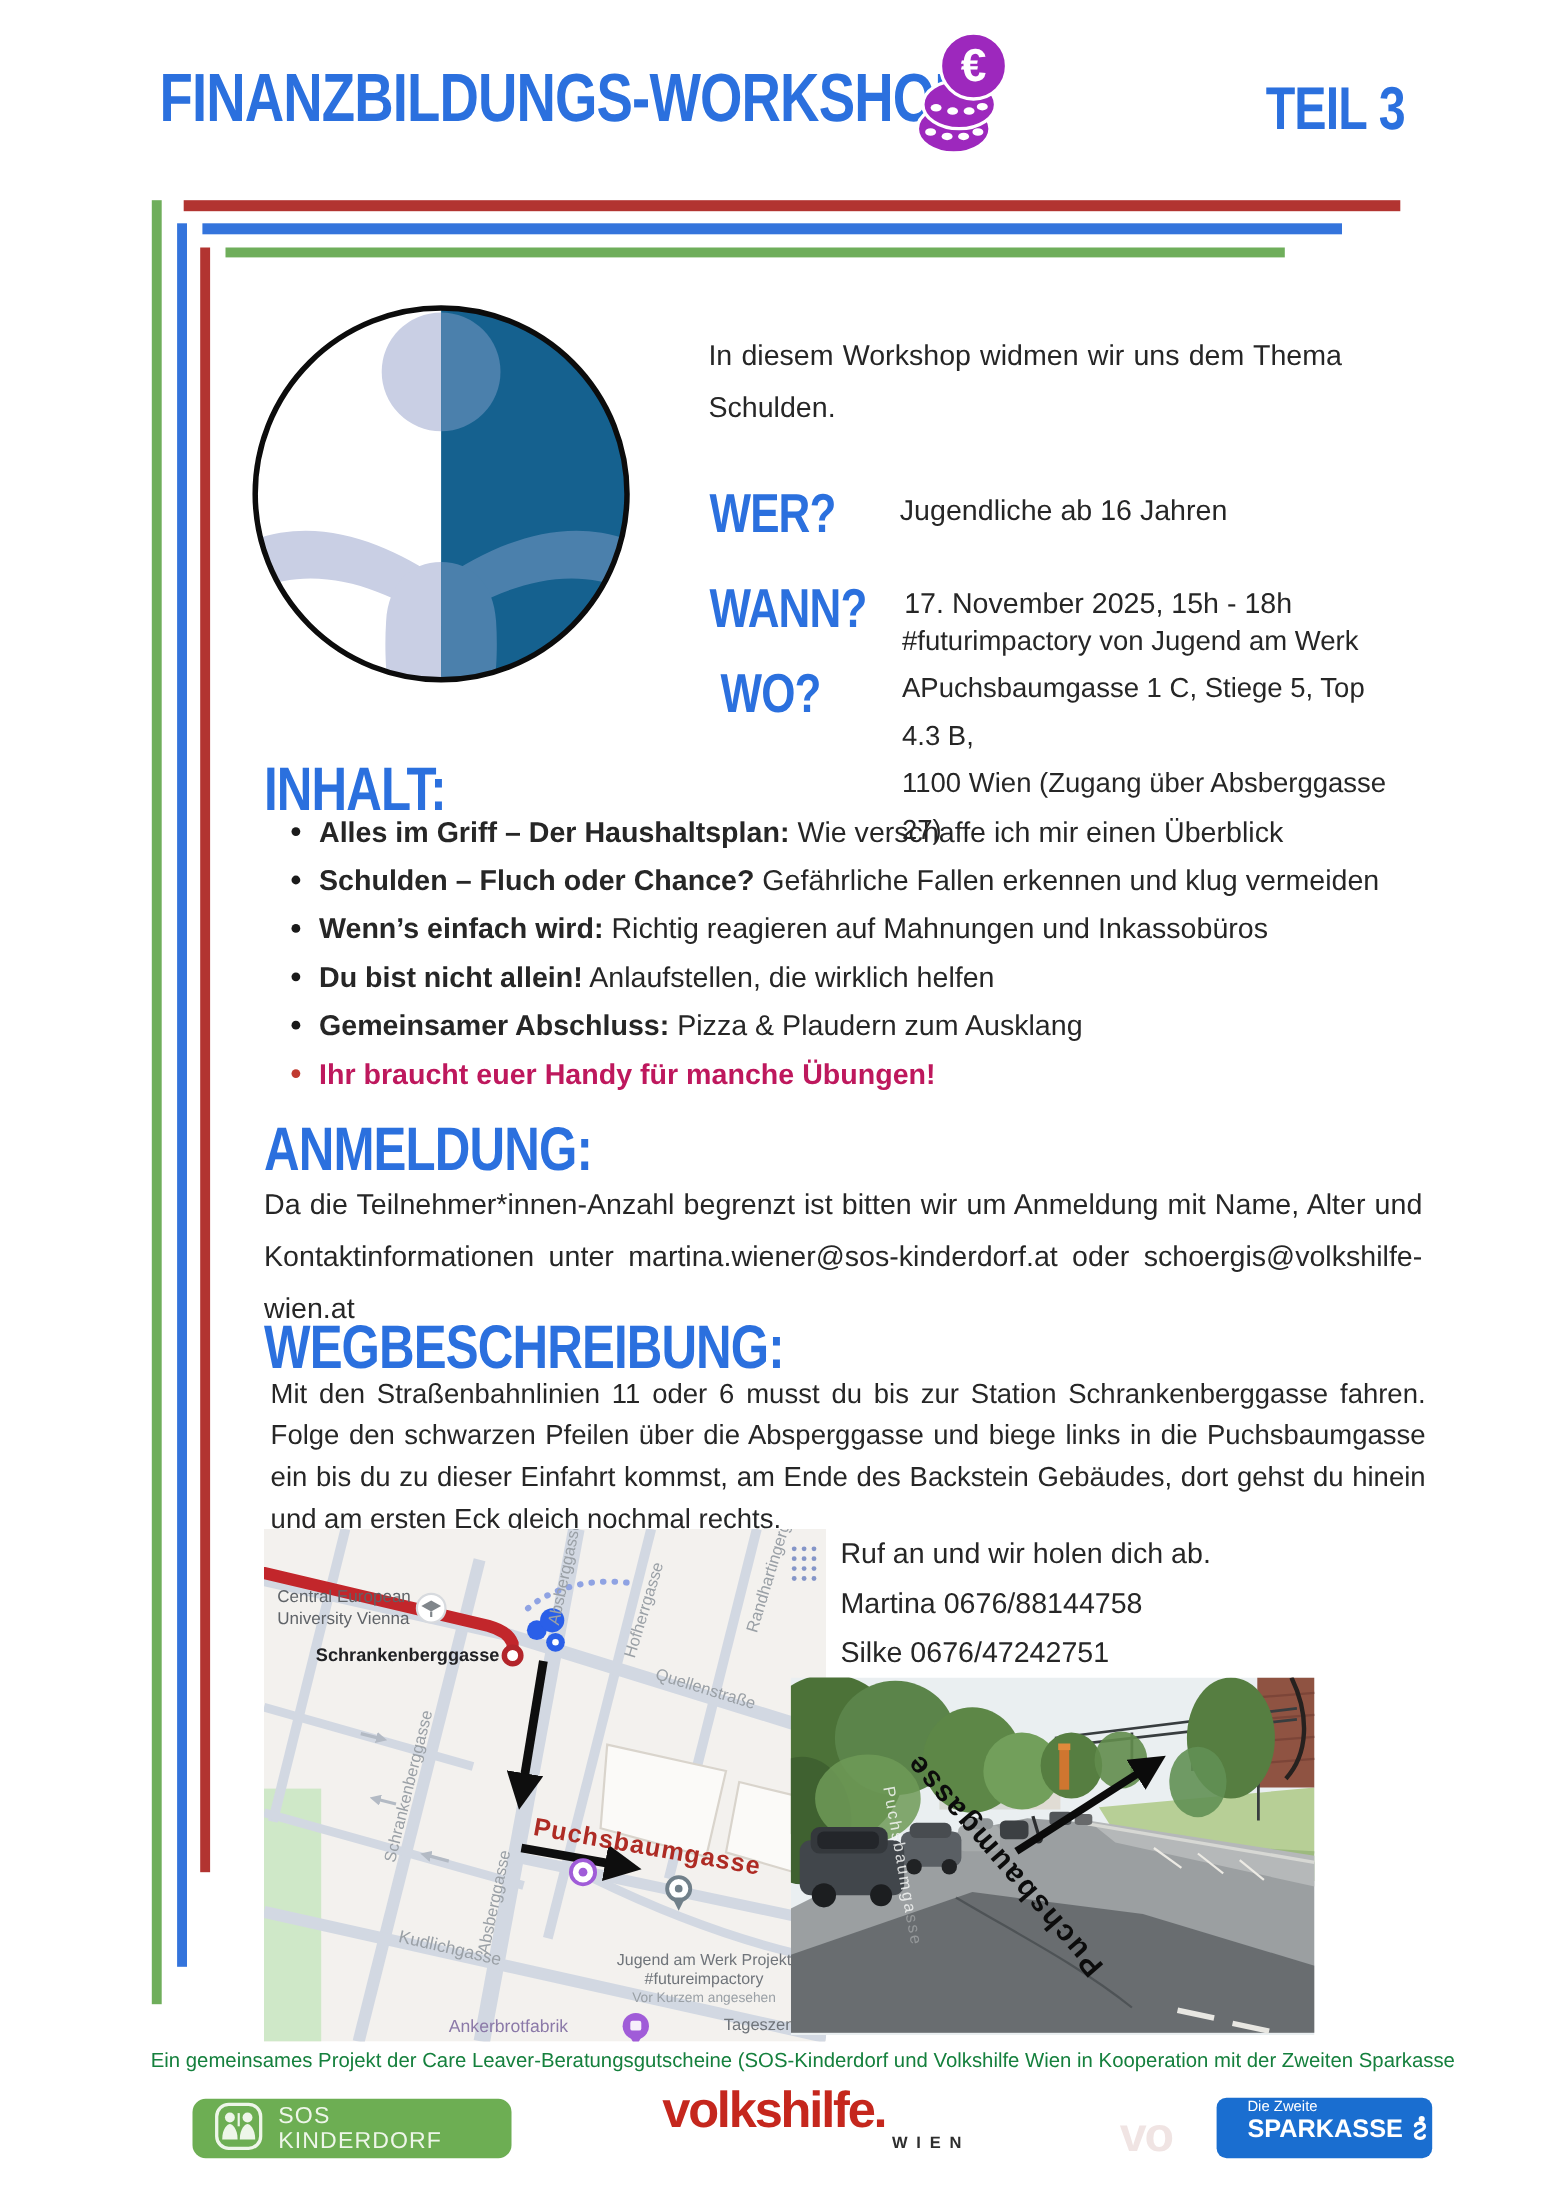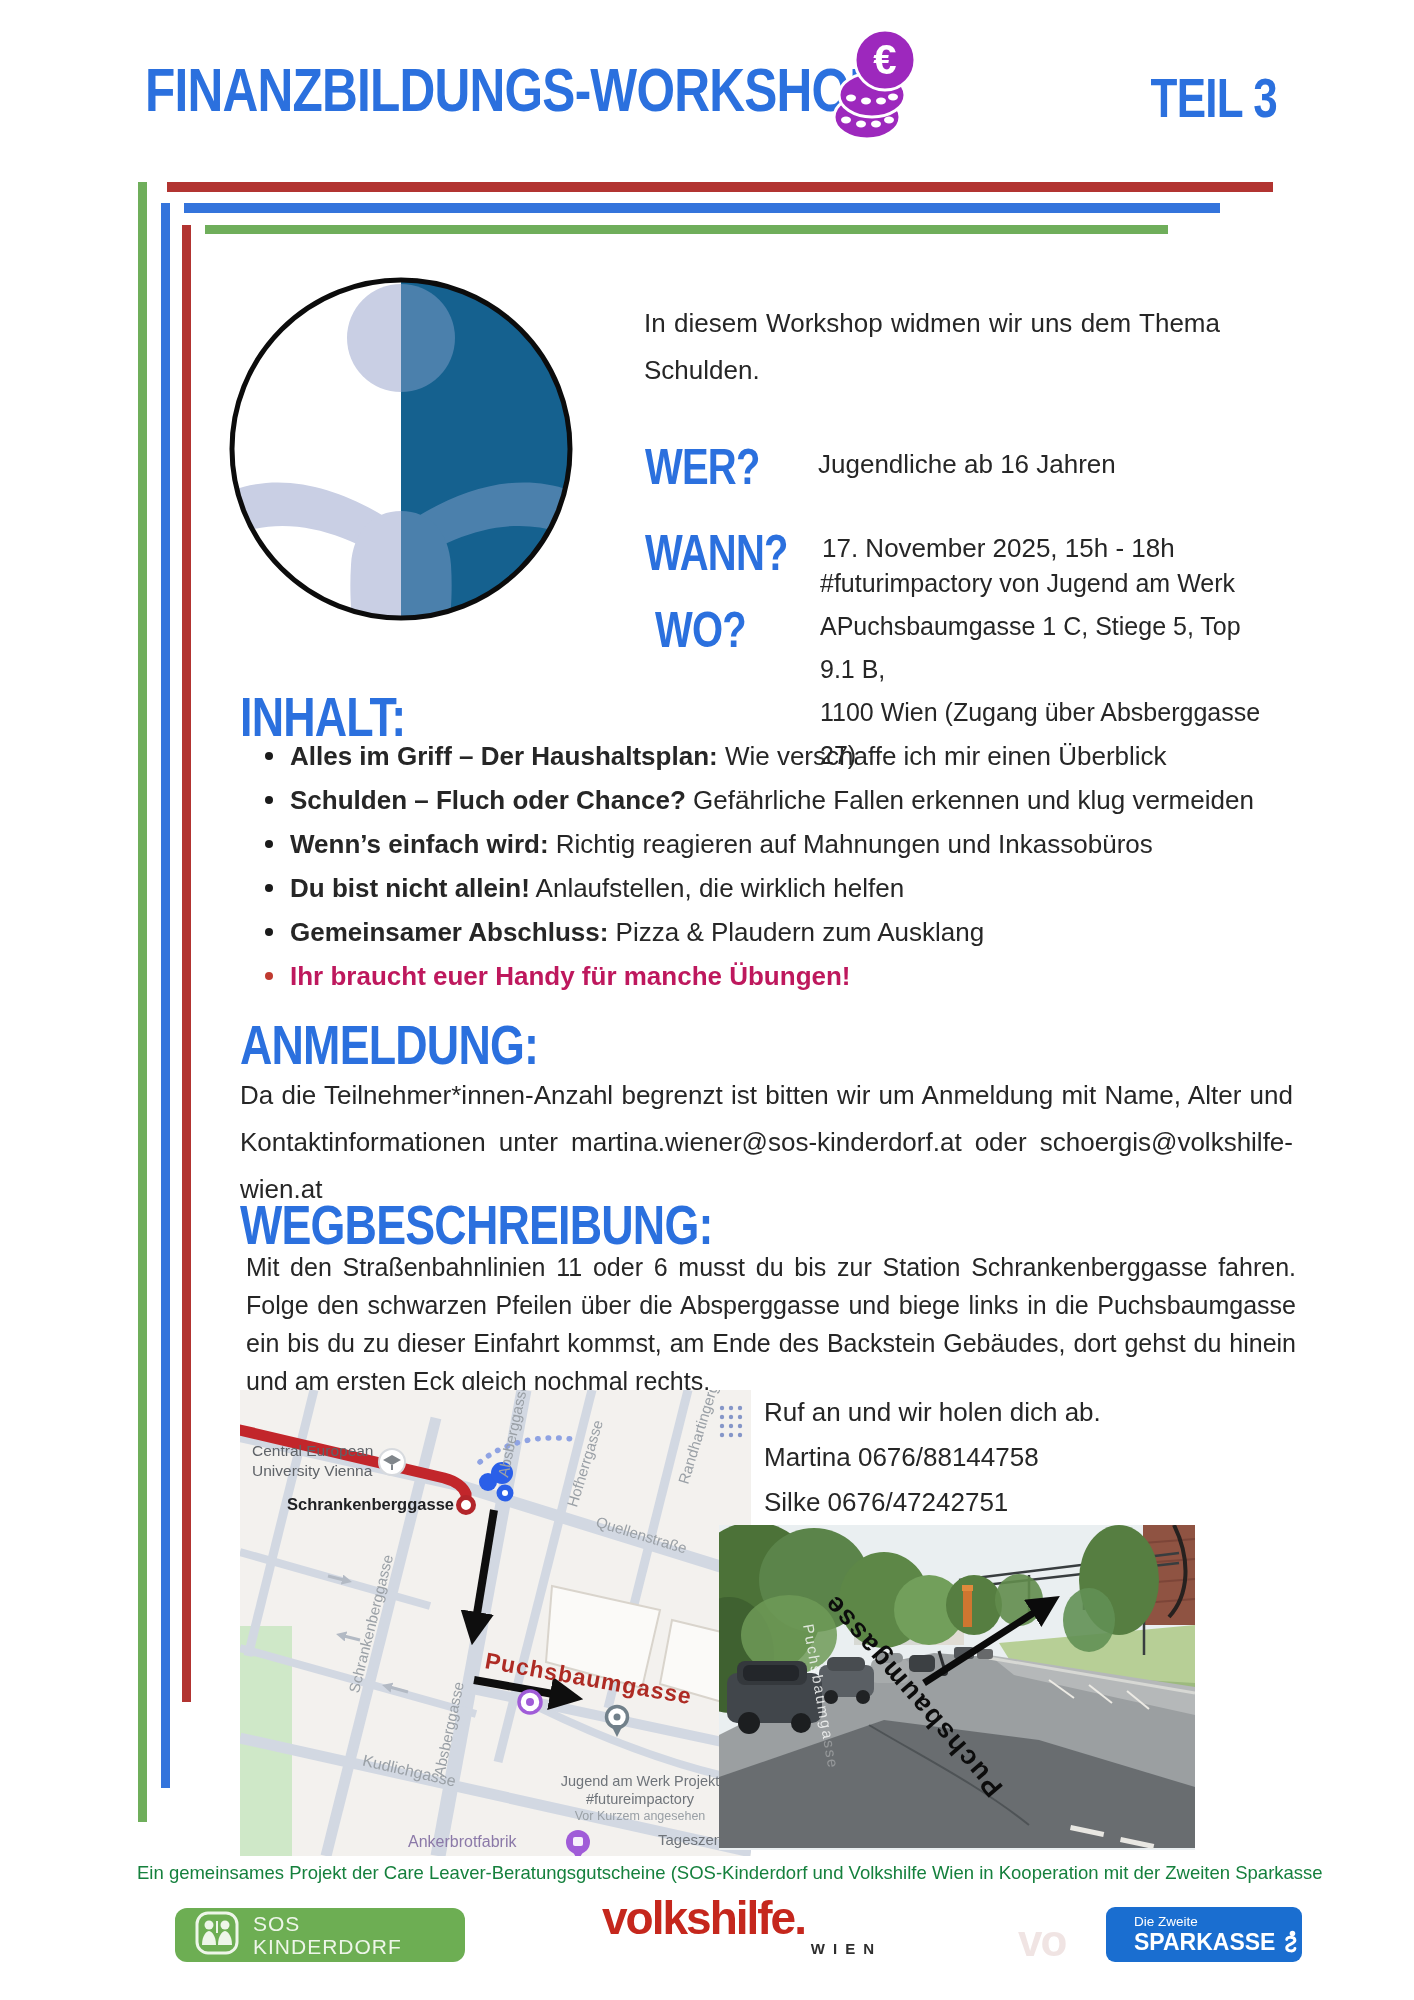--- a/index.html
+++ b/index.html
@@ -13,21 +13,21 @@
   .b-row{display:flex;align-items:center;height:44px;font-size:26px;color:#262626;}
   .b-dot{width:8px;height:8px;border-radius:50%;background:#1a1a1a;margin:0 17px 0 13px;flex:0 0 auto;}
   .b-bold{font-weight:bold;white-space:pre;}
   .b-rest{white-space:pre;}
   .pickup-line{font-size:26px;color:#262626;line-height:45px;}
   .footer-note{font-size:18.5px;color:#15803d;white-space:nowrap;}
   .logo-sos{display:flex;align-items:center;border-radius:12px;}
   .sos-text{color:#eef6e9;font-size:21px;line-height:23px;letter-spacing:1px;margin-left:14px;}
   .vh-name{font-weight:bold;font-size:46px;letter-spacing:-2px;line-height:44px;}
   .vh-city{font-size:15px;letter-spacing:8px;color:#2e2e2e;text-align:right;padding-right:10px;font-weight:bold;}
-  .spk-box{border-radius:9px;display:flex;flex-direction:column;justify-content:center;padding-left:28px;box-sizing:border-box;}
+  .spk-box{border-radius:9px;display:flex;flex-direction:column;padding-left:28px;box-sizing:border-box;}
   .spk-l1{color:#fff;font-size:13.5px;line-height:15px;}
   .spk-l2{color:#fff;font-size:23px;font-weight:bold;line-height:25px;display:flex;align-items:center;}
   .watermark{font-weight:bold;font-size:44px;color:rgba(150,65,55,0.14);letter-spacing:-2px;}
   svg text{font-family:"Liberation Sans",sans-serif;}
 </style>
 </head>
 <body>
 
 <div class="page">
 
@@ -88,21 +88,21 @@
 
   <div class="abs cond" style="left:645px;top:438px;font-size:50px;transform:scaleX(0.8);">WER?</div>
   <div class="abs" style="left:818px;top:449px;font-size:26px;color:#262626;">Jugendliche ab 16 Jahren</div>
 
   <div class="abs cond" style="left:645px;top:524px;font-size:50px;transform:scaleX(0.8);">WANN?</div>
   <div class="abs" style="left:822px;top:533px;font-size:26px;color:#262626;">17. November 2025, 15h - 18h</div>
 
   <div class="abs cond" style="left:655px;top:601px;font-size:50px;transform:scaleX(0.8);">WO?</div>
   <div class="abs" style="left:820px;top:562px;font-size:25px;color:#262626;line-height:43px;width:450px;">
     <div>#futurimpactory von Jugend am Werk</div>
-    <div>APuchsbaumgasse 1 C, Stiege 5, Top 9.1 B,</div>
+    <div>APuchsbaumgasse 1 C, Stiege 5, Top 4.3 B,</div>
     <div>1100 Wien (Zugang über Absberggasse 27)</div>
   </div>
 
   <div class="abs cond" style="left:240px;top:684px;font-size:56px;transform:scaleX(0.8);">INHALT:</div>
 
   <div class="abs" style="left:252px;top:734px;width:1060px;">
     <div class="b-row">
         <span class="b-dot"></span>
         <span class="b-bold">Alles im Griff – Der Haushaltsplan:</span>
         <span class="b-rest"> Wie verschaffe ich mir einen Überblick</span>

